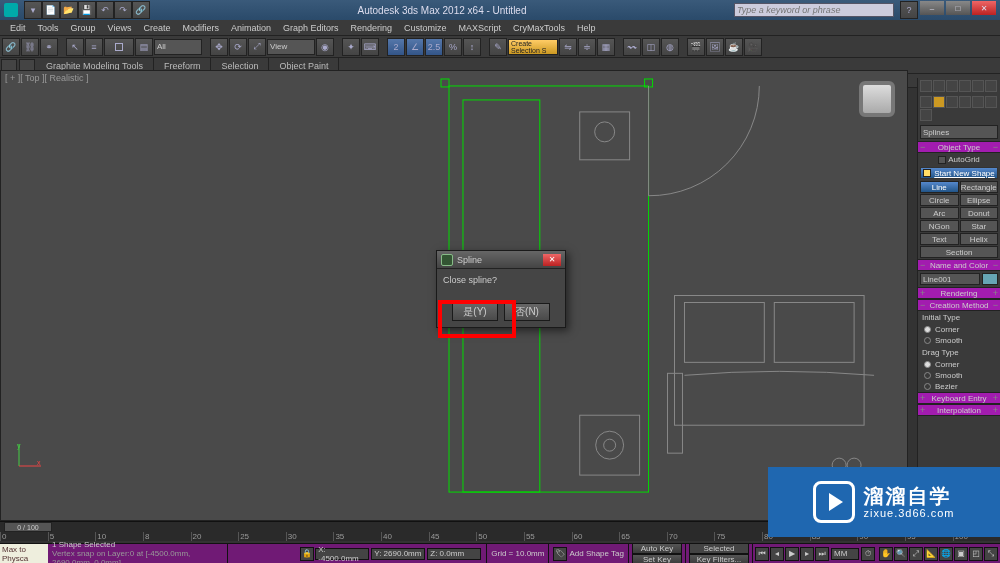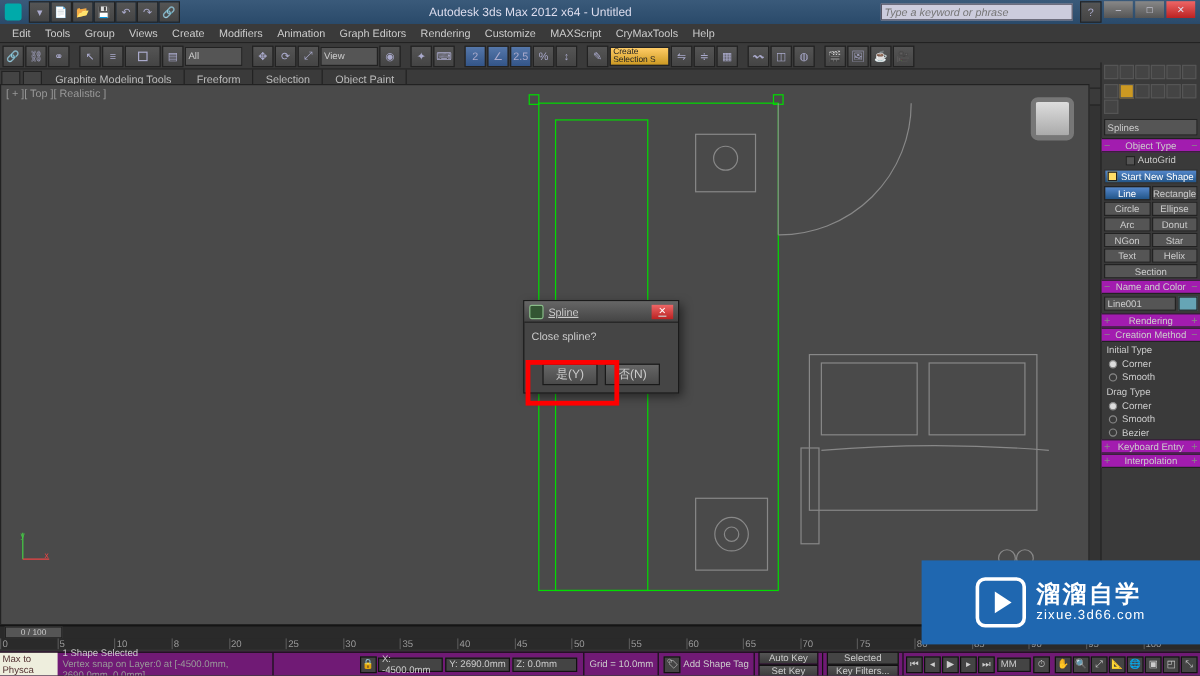--- a/index.html
+++ b/index.html
@@ -41,48 +41,48 @@
 .main { position: absolute; top: 70px; left: 0; right: 92px; bottom: 42px; }
 .viewport { position: absolute; inset: 0; background: #4a4a4a; border: 1px solid #222; }
 .vplabel { position: absolute; top: 2px; left: 4px; font-size: 9px; color: #999; }
 .viewcube { position: absolute; top: 10px; right: 12px; width: 36px; height: 36px; background: linear-gradient(#ddd,#aaa); border: 4px solid #777; border-radius: 6px; }
 
 .drawing { position: absolute; inset: 0; }
 .drawing line, .drawing rect, .drawing path, .drawing circle { stroke: #888; stroke-width: 1; fill: none; }
 .drawing .sel { stroke: #0d0; }
 
 
-.rightpanel { position: absolute; top: 52px; right: 0; width: 83px; bottom: 42px; background: #3a3a3a; border-left: 1px solid #222; font-size: 8px; }
+.rightpanel { position: absolute; top: 78px; right: 0; width: 83px; bottom: 42px; background: #3a3a3a; border-left: 1px solid #222; font-size: 8px; }
 .ricons { display: flex; flex-wrap: wrap; padding: 2px; gap: 1px; }
 .ric { width: 12px; height: 12px; border: 1px solid #555; background: #444; }
 .ric.active { background: #c92; }
 .rddrop { margin: 2px; height: 14px; background: #555; border: 1px solid #222; padding-left: 2px; display: flex; align-items: center; font-size: 8px; }
 .rhdr { height: 12px; background: #a21caf; border-top: 1px solid #222; border-bottom: 1px solid #222; display: flex; align-items: center; justify-content: center; font-size: 8px; position: relative; }
 .rhdr::before,.rhdr::after { content: "−"; position: absolute; top: 0; font-size: 9px; color: #888; }
 .rhdr::before{left:2px;} .rhdr::after{right:2px;}
 .rhdr.collapsed::before, .rhdr.collapsed::after { content: "+"; }
 .rcheck { display: flex; align-items: center; justify-content: center; gap: 2px; padding: 2px; }
 .cb { width: 8px; height: 8px; border: 1px solid #222; background: #555; display: inline-block; }
 .cb.on { background: #fd6; }
-.sns-row { height: 12px; background: #555; border: 1px solid #333; display: flex; align-items: center; justify-content: center; font-size: 8px; margin: 1px 2px; }
+.sns-row { height: 12px; background: #555; border: 1px solid #333; display: flex; align-items: center; justify-content: center; font-size: 8px; margin: 1px 2px; text-decoration: underline; }
 .sns-row.active { background: linear-gradient(#58c,#258); color: #fff; }
 .btngrid { display: grid; grid-template-columns: 1fr 1fr; gap: 1px; padding: 1px 2px; }
 .pillbtn { height: 12px; background: #555; border: 1px solid #222; display: flex; align-items: center; justify-content: center; font-size: 8px; }
 .pillbtn.active { background: linear-gradient(#58c,#258); color: #fff; }
 .pillbtn.full { grid-column: 1 / 3; }
 .colrow { display: flex; gap: 2px; margin: 2px; }
 .nameinp { flex: 1; height: 12px; background: #555; border: 1px solid #222; padding-left: 2px; display: flex; align-items: center; }
 .swatch { width: 16px; height: 12px; background: #66a5b5; border: 1px solid #222; }
 .radio-row { display: flex; align-items: center; gap: 4px; padding: 1px 6px; font-size: 8px; }
 .radio-dot { width: 7px; height: 7px; border-radius: 50%; border: 1px solid #888; display: inline-block; }
 .radio-dot.on { background: #ddd; }
 
 
 .dialog { position: absolute; left: 436px; top: 250px; width: 130px; background: #454545; border: 1px solid #1a1a1a; box-shadow: 3px 3px 8px rgba(0,0,0,.5); }
-.dlgtitle { height: 18px; background: linear-gradient(#666,#444); display: flex; align-items: center; padding: 0 4px; font-size: 9px; border-bottom: 1px solid #222; text-decoration: underline; }
+.dlgtitle { height: 18px; background: linear-gradient(#666,#444); display: flex; align-items: center; padding: 0 4px; font-size: 9px; border-bottom: 1px solid #222; }
 .dlgtitle .dicn { width: 12px; height: 12px; border: 1px solid #8b8; background: #353; margin-right: 4px; border-radius: 2px; }
 .dlgtitle .xbtn { margin-left: auto; width: 18px; height: 12px; background: linear-gradient(#e66,#b22); display: flex; align-items: center; justify-content: center; font-size: 8px; color: #fff; }
 .dlgbody { padding: 6px; }
 .dlgmsg { font-size: 9px; color: #ccc; margin-bottom: 12px; }
 .dlgbtns { display: flex; gap: 6px; justify-content: center; padding-bottom: 6px; }
 .dlgbtn { width: 46px; height: 18px; background: linear-gradient(#666,#4a4a4a); border: 1px solid #1a1a1a; display: flex; align-items: center; justify-content: center; font-size: 10px; }
 .hl-red { position: absolute; border: 4px solid #f00; pointer-events: none; }
 
 
 .timeline { position: absolute; bottom: 22px; left: 0; right: 0; height: 20px; background: #2a2a2a; border-top: 1px solid #111; }

